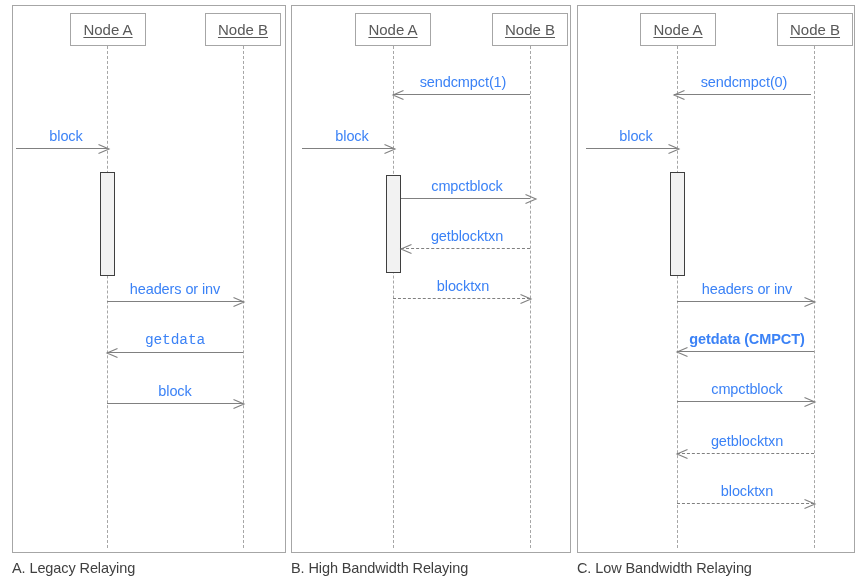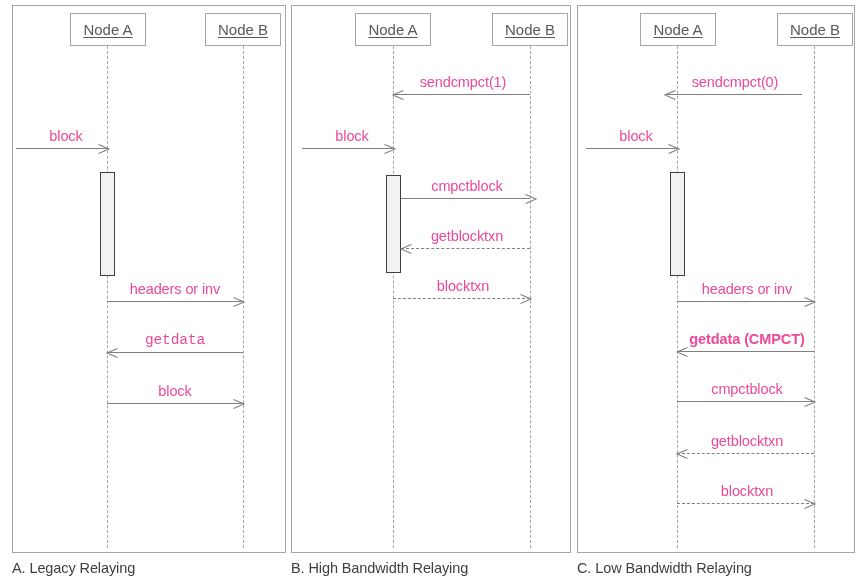--- a/index.html
+++ b/index.html
@@ -92,21 +92,21 @@
   .arrowhead {
     position: absolute;
     width: 9px;
     height: 9px;
     top: -5px;
   }
   .arrowhead svg { display: block; overflow: visible; }
   .msg-label {
     position: absolute;
     font-size: 14.5px;
-    color: #ec4899;
+    color: #3b82f6;
     white-space: nowrap;
     top: -21px;
     transform: translateX(-50%);
     letter-spacing: -0.1px;
   }
 </style>
 </head>
 <body>
 
 <div class="figure">
@@ -229,21 +229,21 @@
     </div>
     <div class="node-box" style="left:199px; top:7px; width:76px;">
       <span class="node-label">Node B</span>
     </div>
 
     <div class="lifeline" style="left:99px; top:40px; height:502px;"></div>
     <div class="lifeline" style="left:236px; top:40px; height:502px;"></div>
 
     <div class="activation" style="left:92px; top:166px; height:104px;"></div>
 
-    <div class="msg" style="left:87px; top:88px; width:137px;">
+    <div class="msg" style="left:96px; top:88px; width:137px;">
       <span class="msg-label" style="left:70px;">sendcmpct(0)</span>
       <span class="arrowhead" style="left:-1px;">
         <svg width="12" height="10" viewBox="0 0 12 10">
             <path d="M11.5 0.5 L1 5 L11.5 9.5" fill="none" stroke="#808080" stroke-width="1.1"></path>
           </svg>
       </span>
     </div>
 
     <div class="msg" style="left:8px; top:142px; width:91px;">
       <span class="msg-label" style="left:50px;">block</span>

